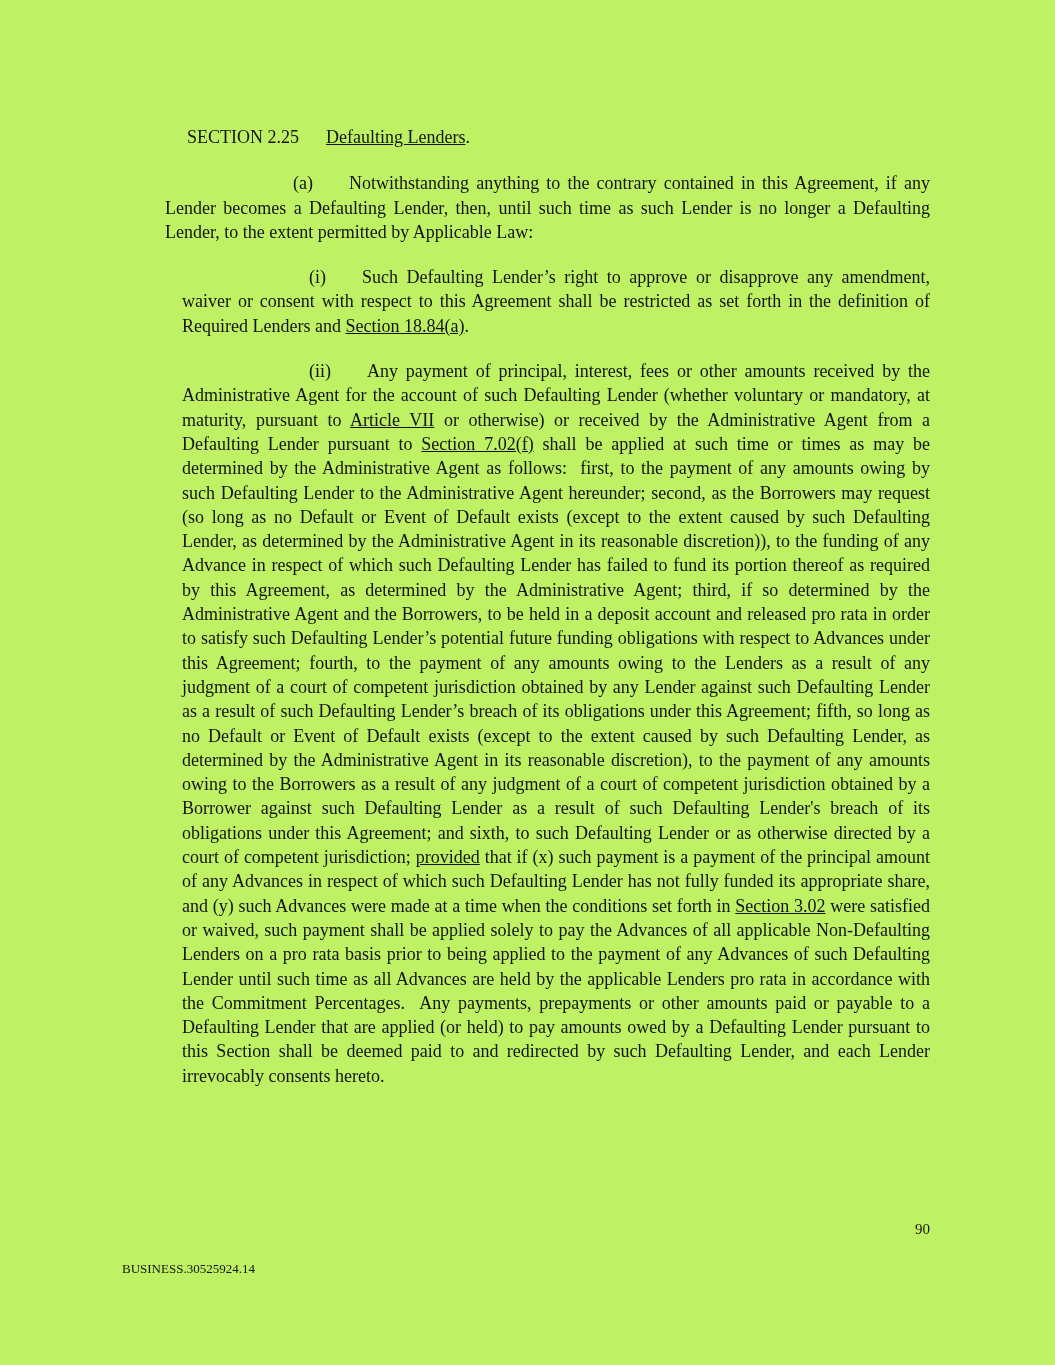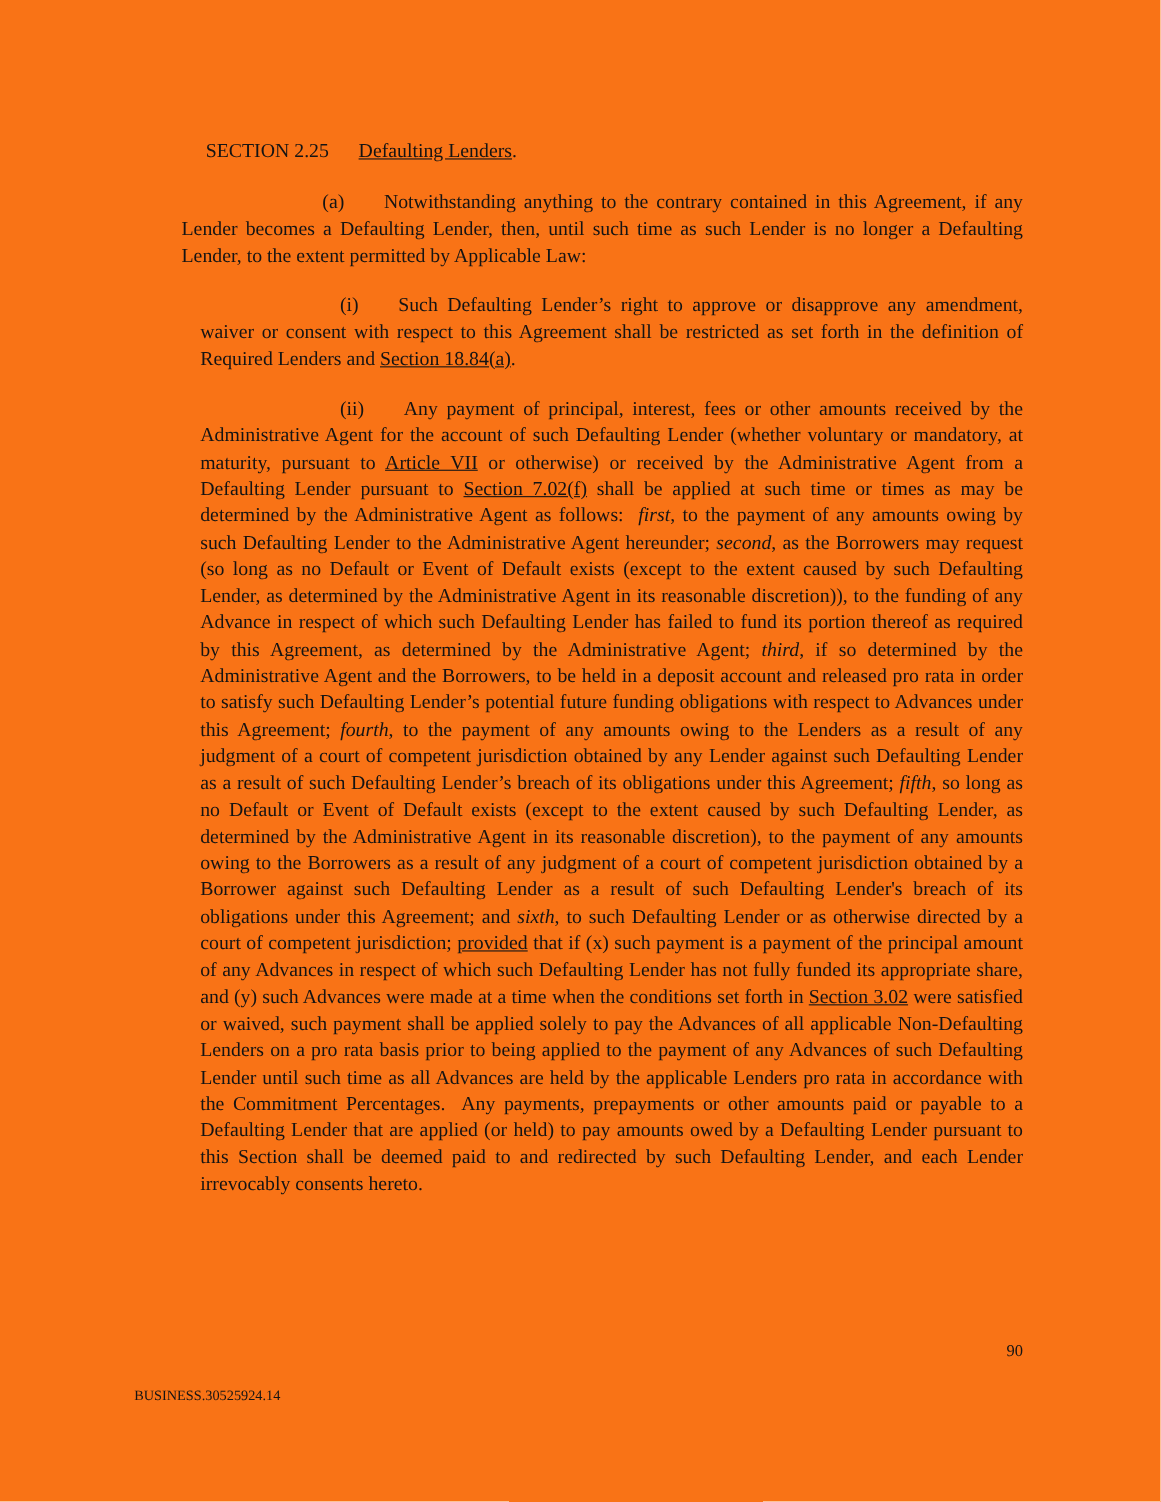--- a/index.html
+++ b/index.html
@@ -10,21 +10,21 @@
   body {
     width: 1055px;
     height: 1365px;
     position: relative;
     font-family: "Liberation Serif", "DejaVu Serif", serif;
     color: #141414;
   }
   .page {
     position: absolute;
     inset: 0;
-    background: #f97316;
+    background: #bef264;
     overflow: hidden;
   }
   .content {
     position: absolute;
     left: 118px;
     top: 125px;
     width: 812px;
   }
   .heading {
     font-size: 18px;
@@ -41,21 +41,21 @@
   .para:last-child { margin-bottom: 0; }
   .level-a { text-indent: 128px; margin-left: 47px; }
   .level-i {
     margin-left: 64px;
     width: 748px;
     text-indent: 127px;
   }
   span.tab { display: inline-block; width: 36px; }
   span.htab { display: inline-block; width: 27px; }
   .underline { text-decoration: underline; }
-  .italic { font-style: italic; }
+  .italic { }
   .page-number {
     position: absolute;
     left: 118px;
     top: 1220px;
     width: 812px;
     text-align: right;
     font-size: 15px;
     line-height: 18px;
   }
   .doc-id {

